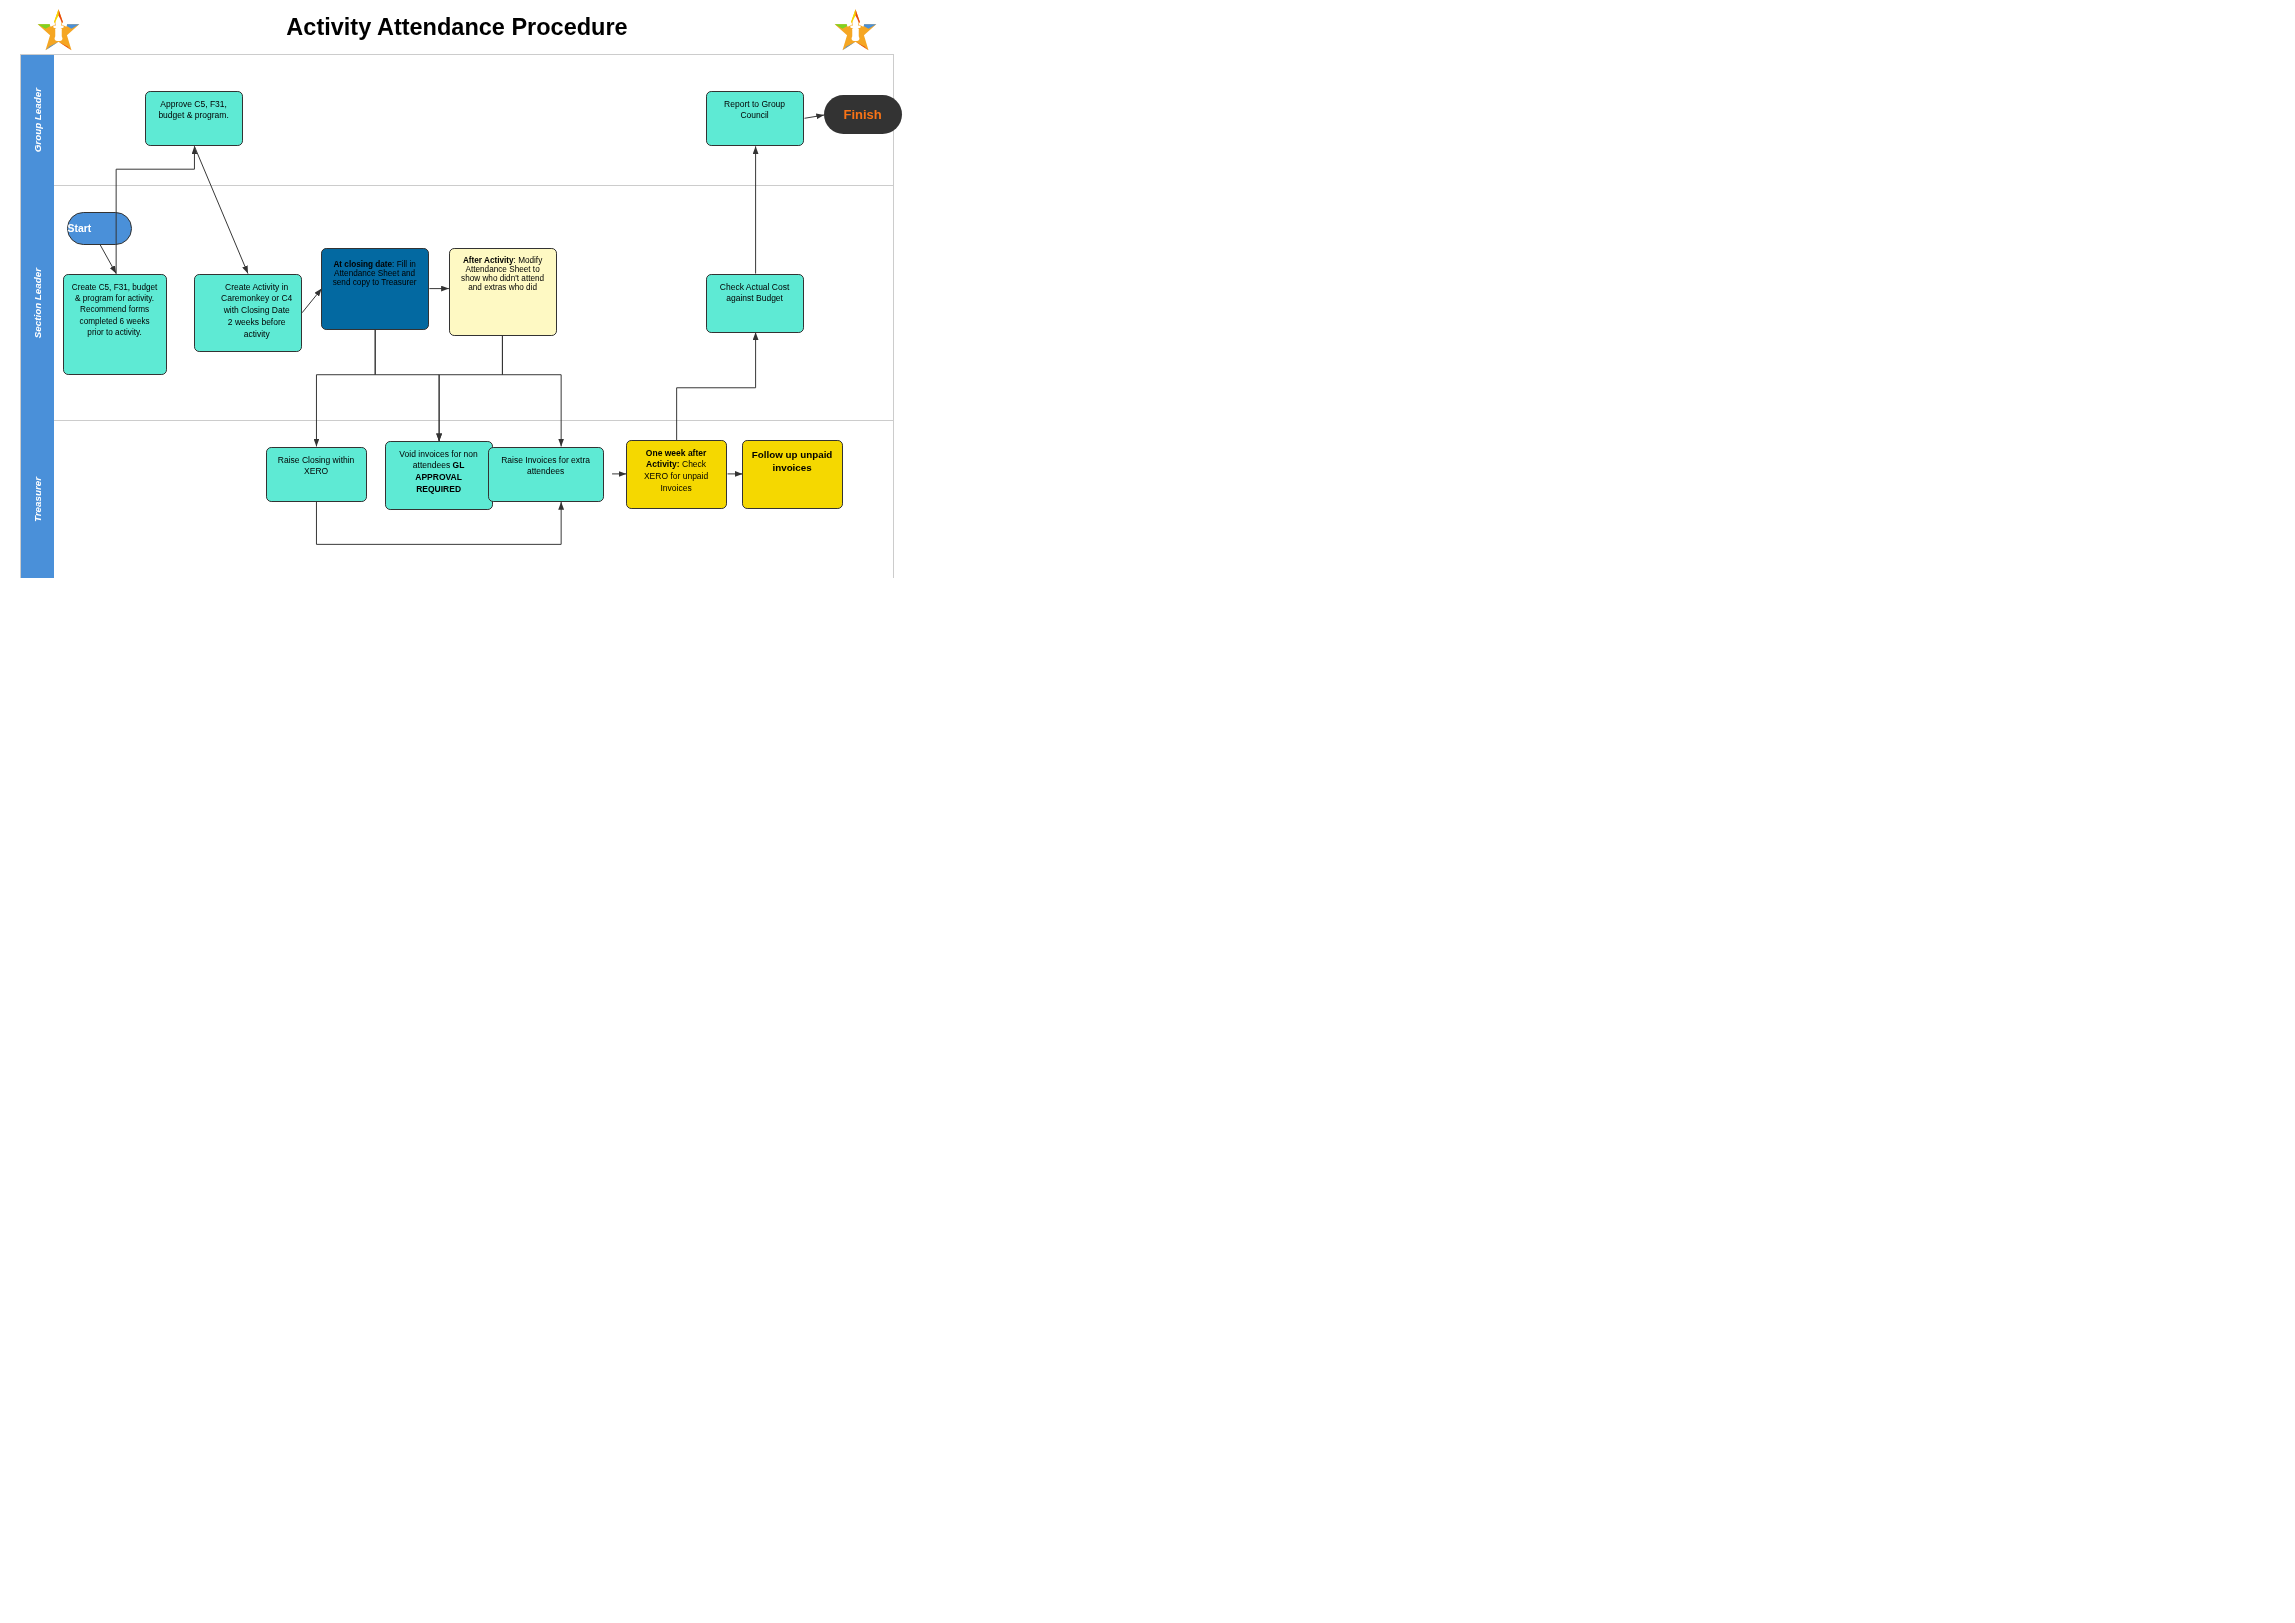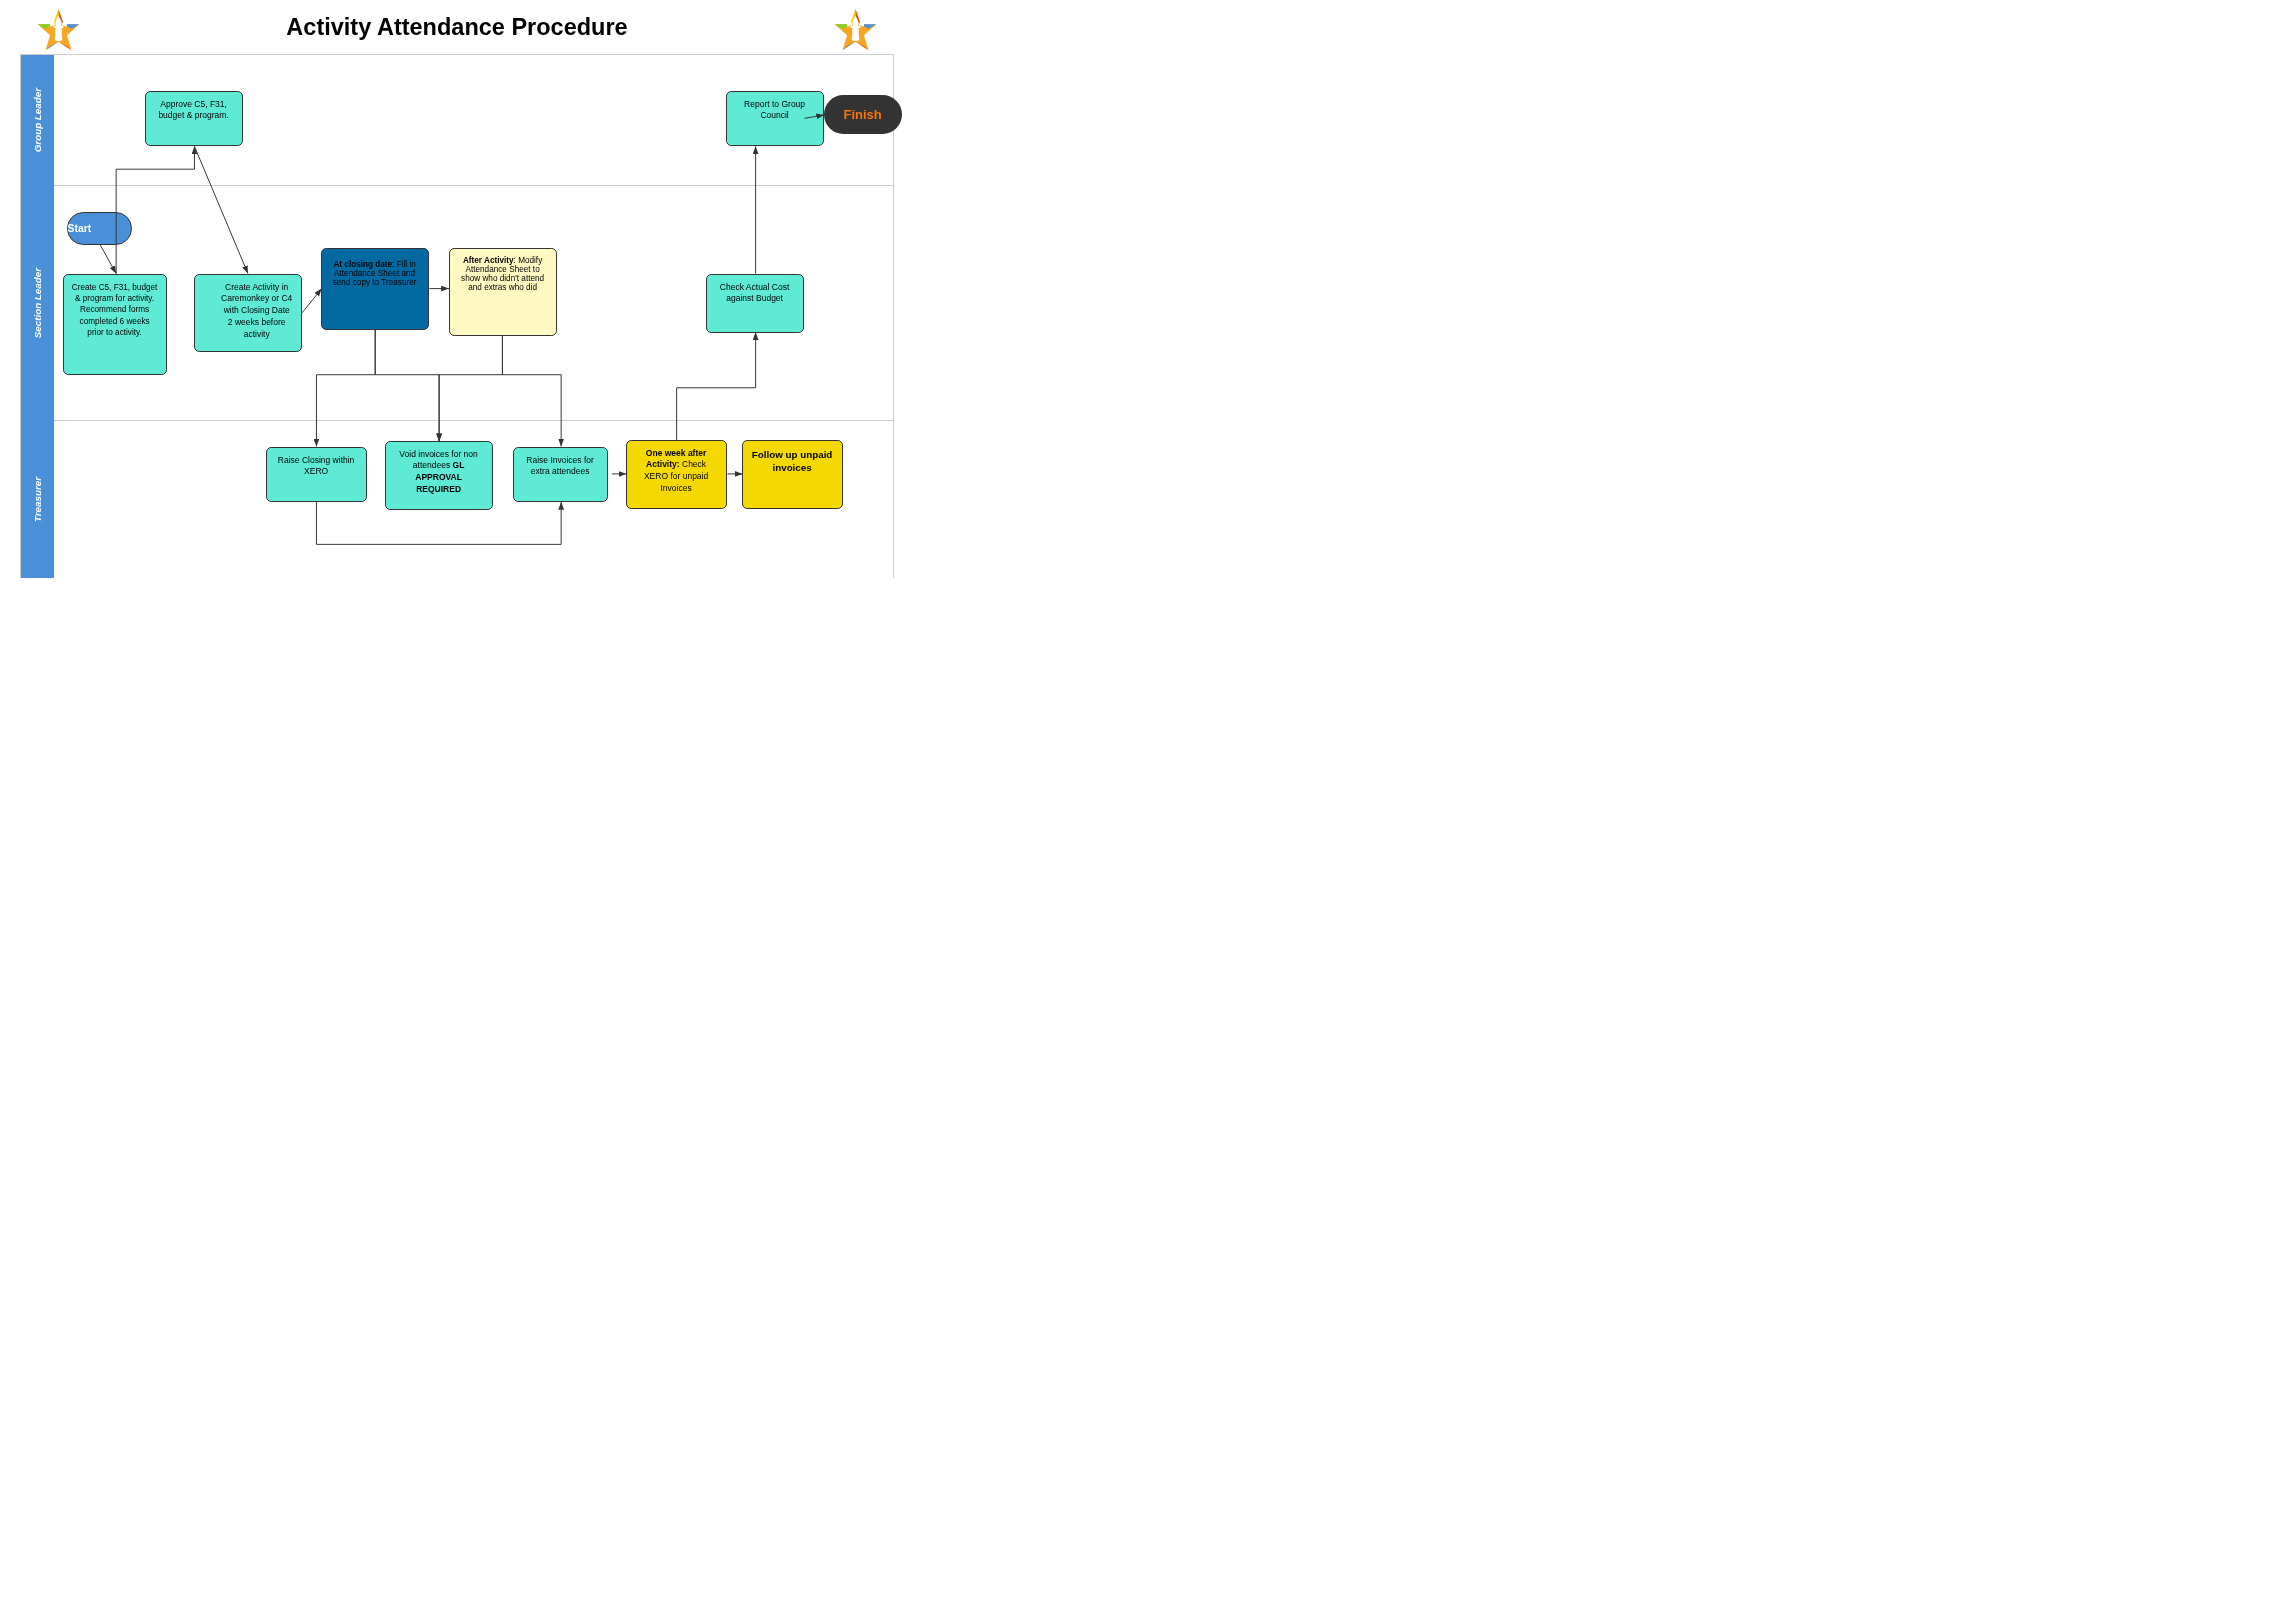--- a/index.html
+++ b/index.html
@@ -129,21 +129,21 @@
 
     <div style="position:absolute;top:366px;left:0;right:0;height:157px;background:#fff;"></div>
     <div style="position:absolute;top:366px;left:0;width:33px;height:157px;background:#4a90d9;display:flex;align-items:center;justify-content:center;">
       <span style="color:#fff;font-style:italic;font-weight:bold;font-size:9.8px;writing-mode:vertical-rl;transform:rotate(180deg);">Treasurer</span>
     </div>
 
     <div class="flow-box" style="left:124px;top:36px;width:98px;height:55px;">
       <span>Approve C5, F31, budget &amp; program.</span>
     </div>
 
-    <div class="flow-box" style="left:685px;top:36px;width:98px;height:55px;margin-left:20px;">
+    <div class="flow-box" style="left:685px;top:36px;width:98px;height:55px;">
       <span>Report to Group Council</span>
     </div>
 
     <div style="position:absolute;left:803px;top:40px;width:78px;height:39px;background:#333;border-radius:19.6px;display:flex;align-items:center;justify-content:center;">
       <span style="color:#f97316;font-weight:bold;font-size:13px;">Finish</span>
     </div>
 
     <div style="position:absolute;left:46px;top:157px;width:65px;height:33px;background:#4a90d9;border-radius:16.3px;display:flex;align-items:center;justify-content:flex-start;border:1.3px solid #333;">
       <span style="color:#fff;font-weight:bold;font-size:10.4px;">Start</span>
     </div>
@@ -169,21 +169,21 @@
     </div>
 
     <div class="flow-box" style="left:245px;top:392px;width:101px;height:55px;">
       <span>Raise Closing within XERO</span>
     </div>
 
     <div class="flow-box" style="left:364px;top:386px;width:108px;height:69px;">
       <span>Void invoices for non attendees </span><strong>GL APPROVAL REQUIRED</strong>
     </div>
 
-    <div class="flow-box" style="left:492px;top:392px;width:95px;height:55px;">
+    <div class="flow-box" style="left:467px;top:392px;width:116px;height:55px;">
       <span>Raise Invoices for extra attendees</span>
     </div>
 
     <div class="flow-box yellow" style="left:605px;top:385px;width:101px;height:69px;">
       <strong>One week after Activity:</strong><span> Check XERO for unpaid Invoices</span>
     </div>
 
     <div class="flow-box yellow" style="left:721px;top:385px;width:101px;height:69px;">
       <strong style="font-size:9.8px;">Follow up unpaid invoices</strong>
     </div>

